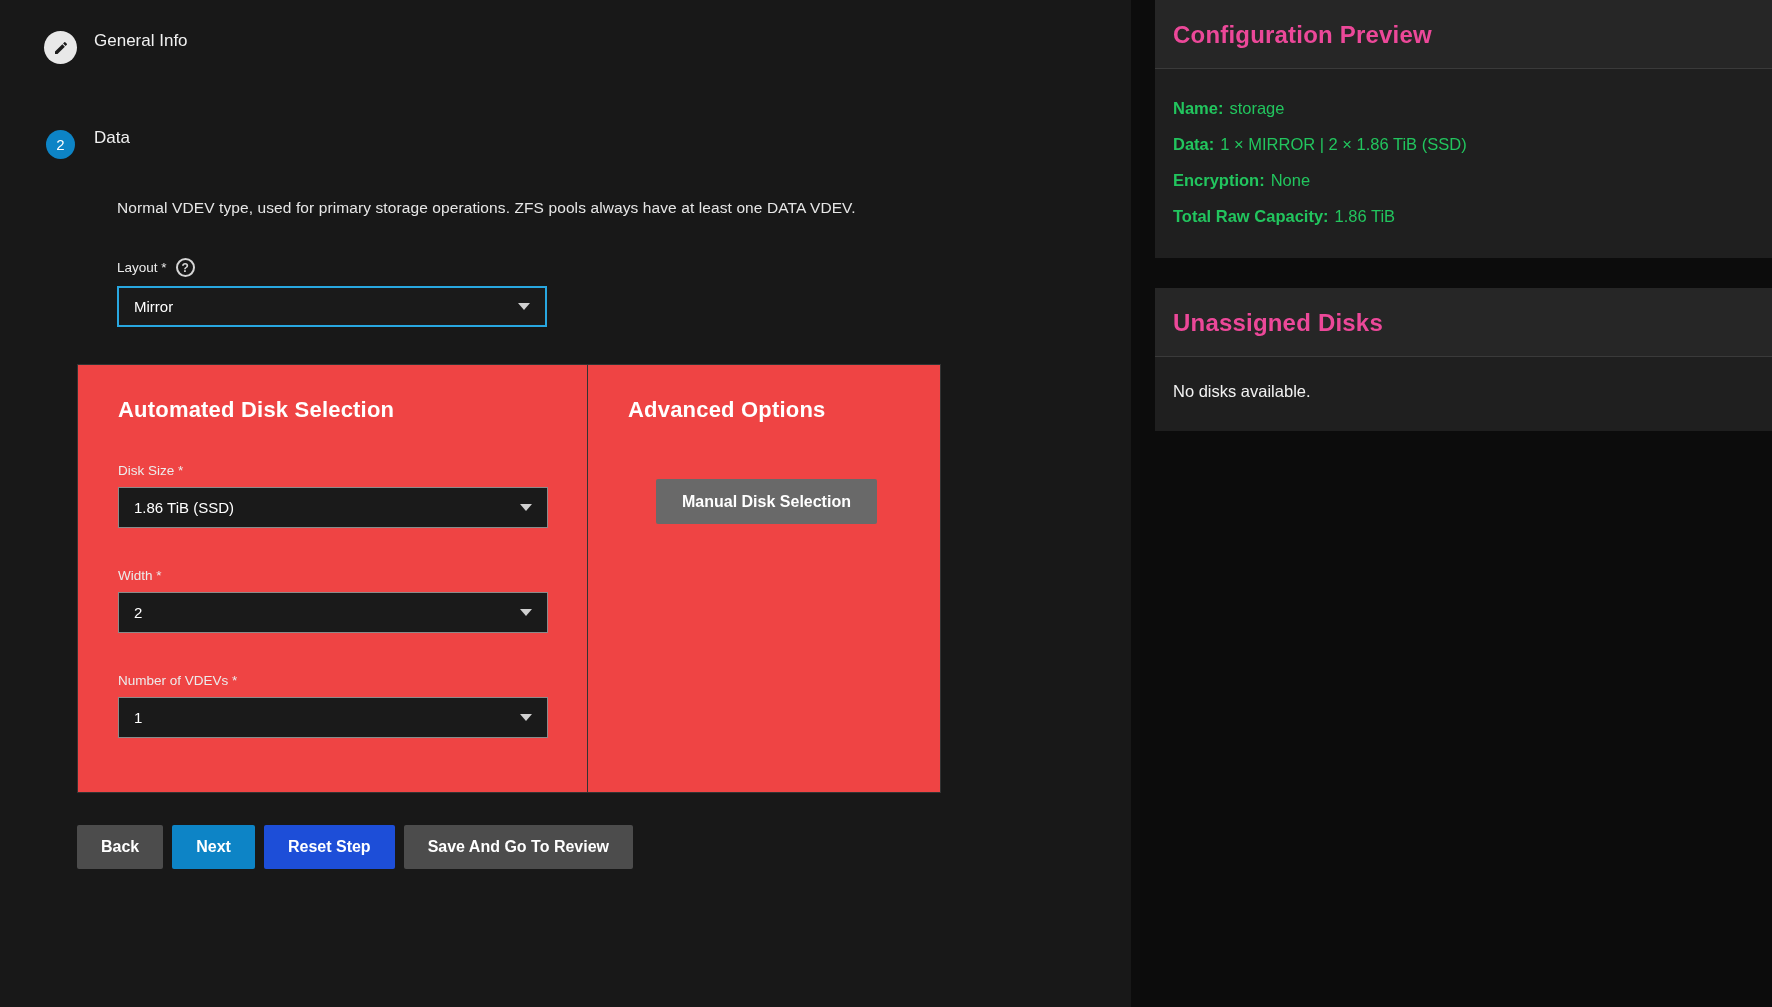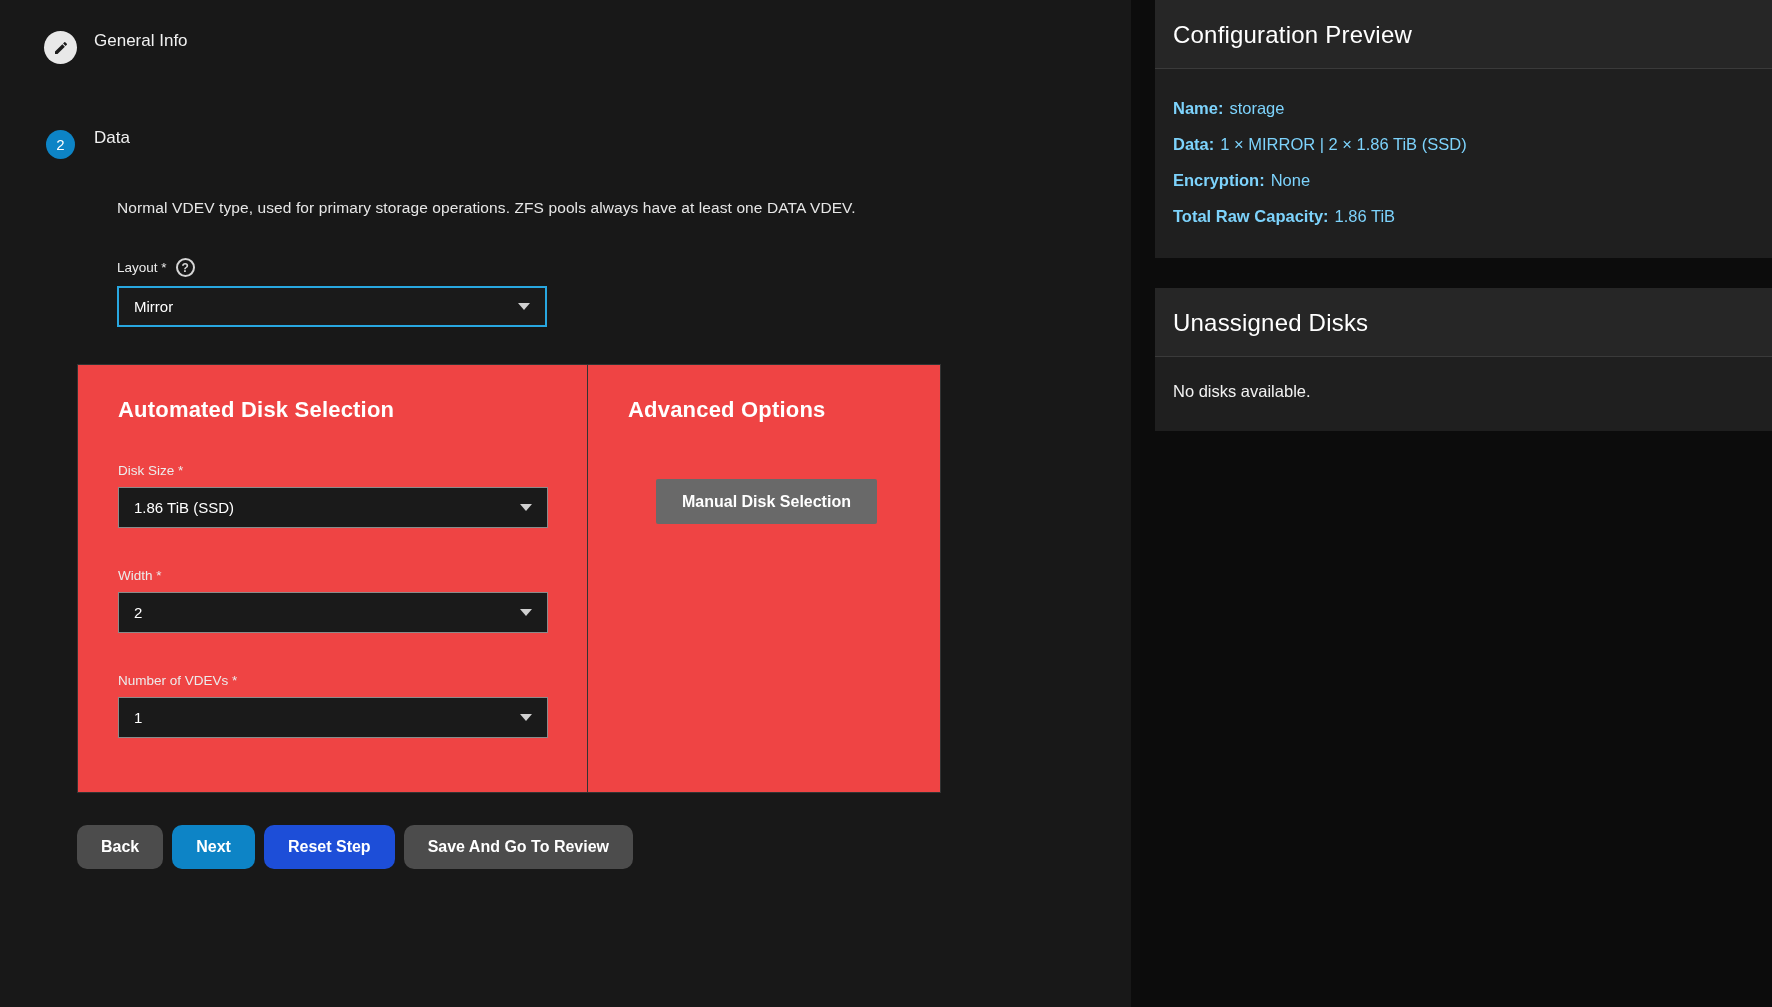--- a/index.html
+++ b/index.html
@@ -129,52 +129,52 @@
     height: 45px;
     padding: 0 26px;
     background: #696969;
     margin-left: 28px;
   }
   .actions {
     display: flex;
     gap: 9px;
     margin-top: 32px;
   }
-  .actions .btn { height: 44px; padding: 0 24px; border-radius: 10px; }
+  .actions .btn { height: 44px; padding: 0 24px; }
   .btn-back, .btn-save { background: #4c4c4c; }
   .btn-next { background: #0d84c6; }
   .btn-reset { background: #1d4ed8; }
 
   
   .sidebar {
     flex: 1;
     margin-left: 24px;
     background: #0c0c0c;
   }
   .card { margin-bottom: 30px; }
   .card-header {
     background: #262626;
     border-bottom: 1px solid #3a3a3a;
     padding: 21px 18px 19px 18px;
   }
   .card-title {
     margin: 0;
     font-size: 24px;
-    font-weight: normal;
-    color: #ffffff;
+    font-weight: bold;
+    color: #ec4899;
     letter-spacing: 0.2px;
   }
   .card-body {
     background: #1f1f1f;
     padding: 21px 18px 24px 18px;
   }
   .prev-row {
     font-size: 16.5px;
     line-height: 36px;
-    color: #7dd3fc;
+    color: #22c55e;
   }
   .prev-row b { margin-right: 6px; }
   .empty-msg { font-size: 16.5px; color: #f2f2f2; padding: 4px 0 6px 0; }
 </style>
 </head>
 <body>
 
 <main class="main">
 
   <div class="step step-1">

